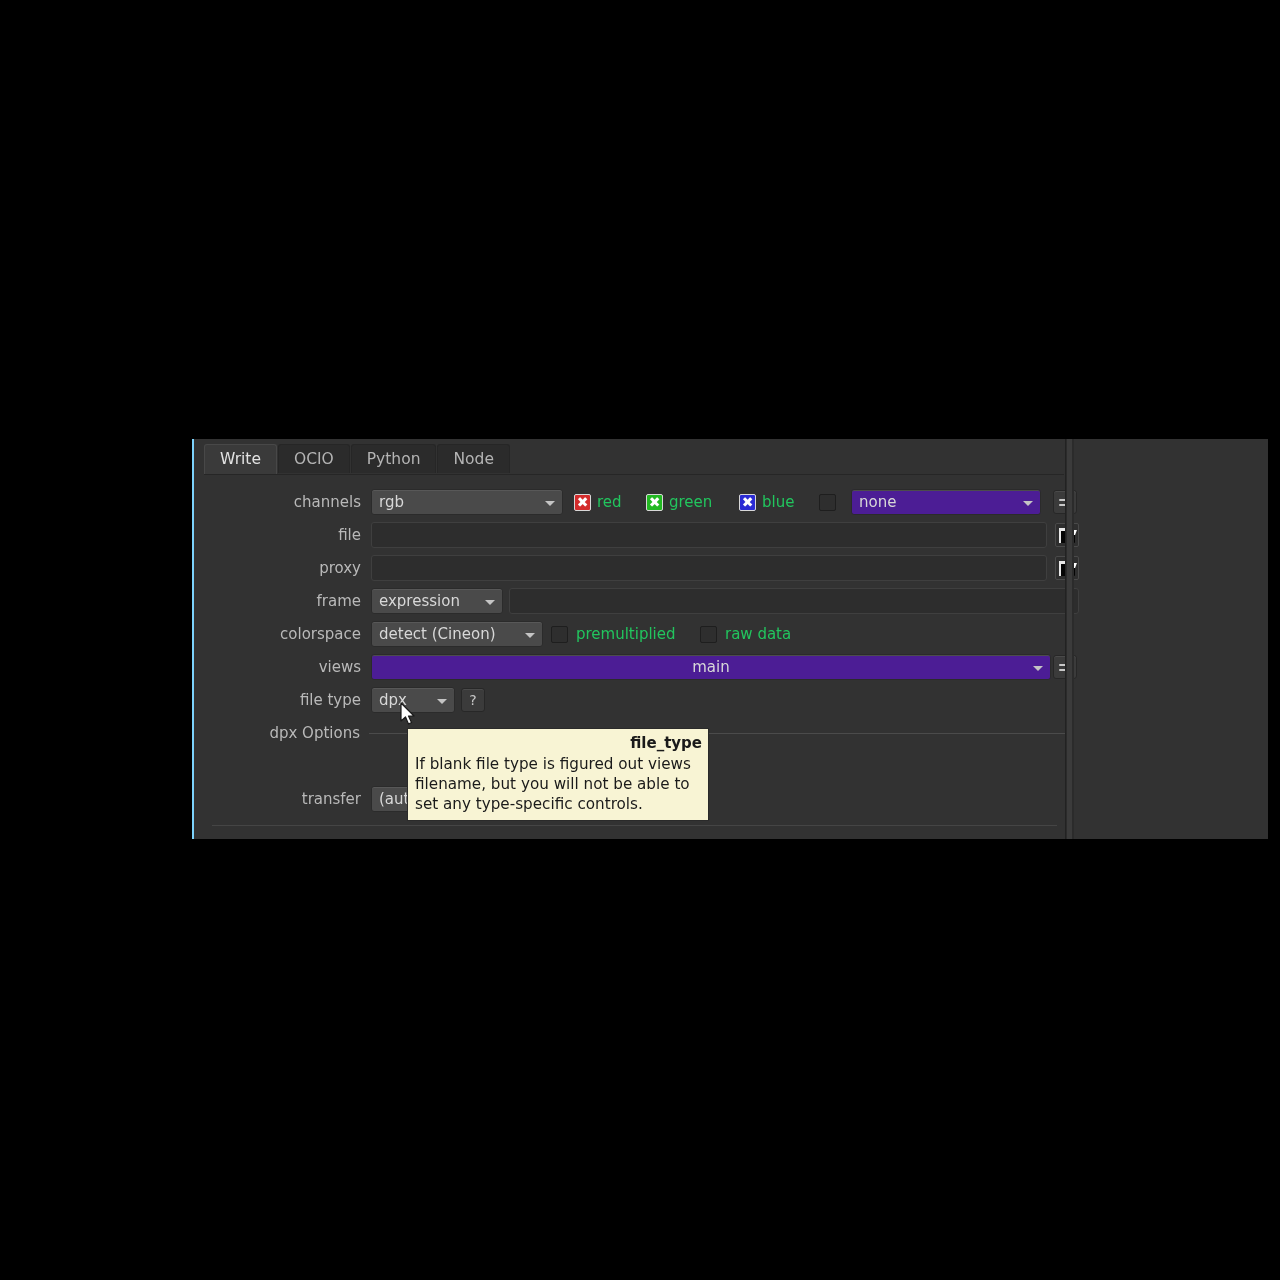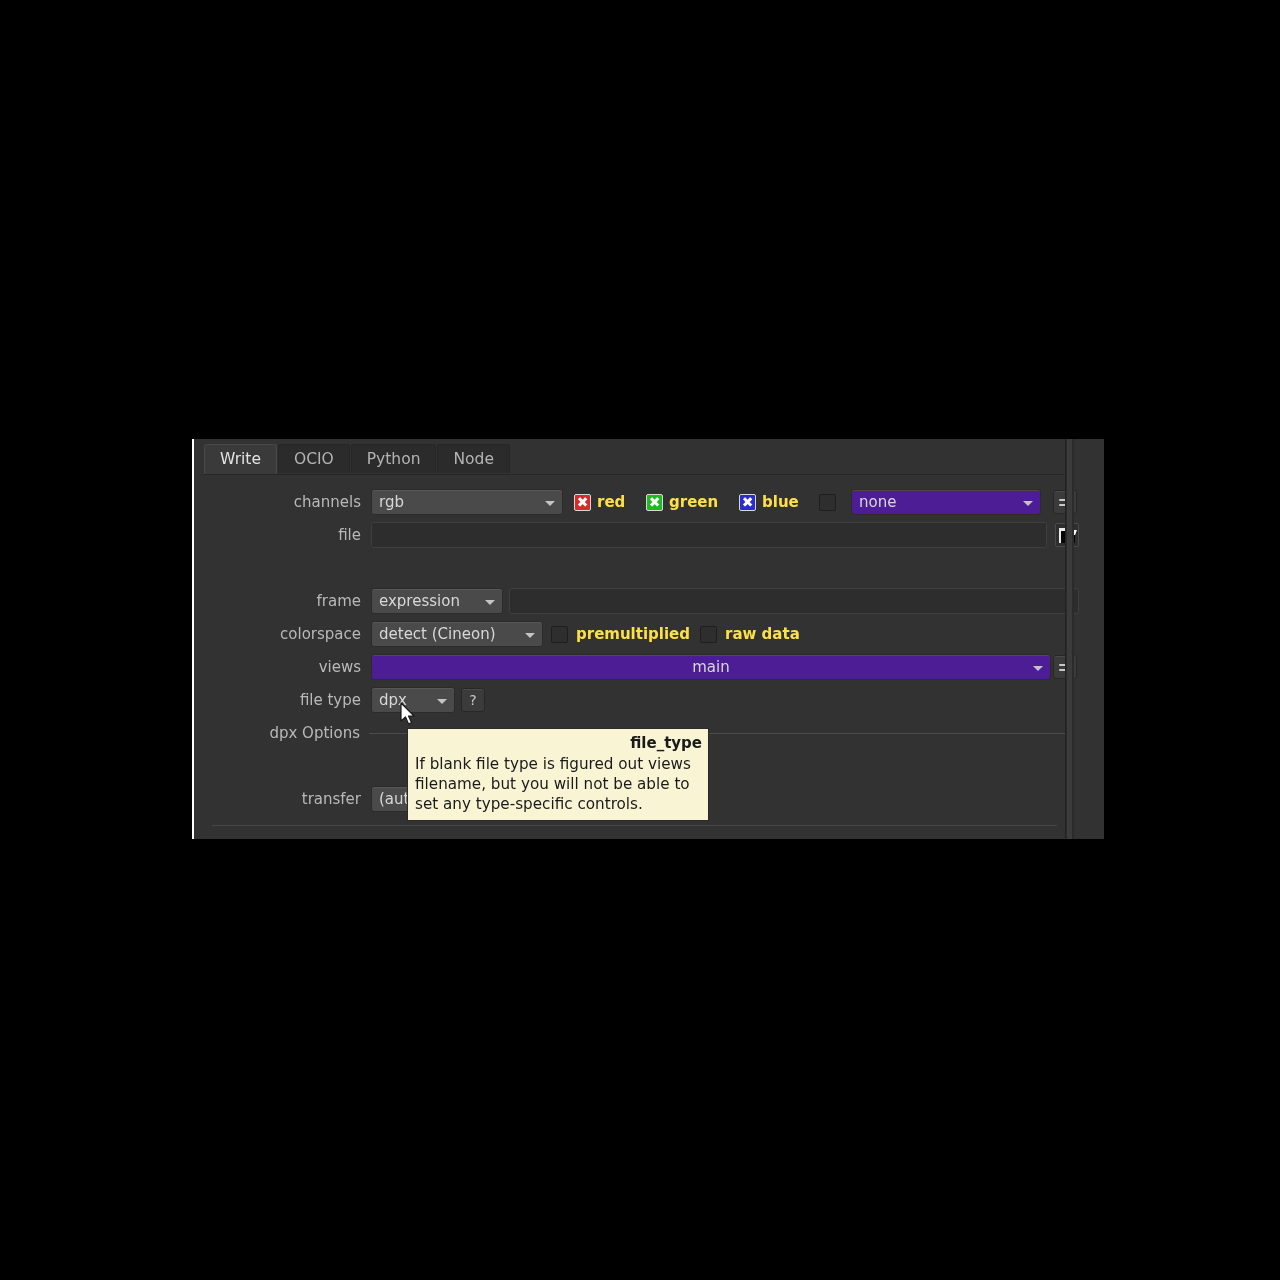--- a/index.html
+++ b/index.html
@@ -12,24 +12,24 @@
   }
   body {
     font-family: "DejaVu Sans", "Liberation Sans", sans-serif;
   }
 
   
   #panel {
     position: absolute;
     left: 192px;
     top: 439px;
-    width: 912px;
+    width: 1076px;
     height: 400px;
     background: #323232;
-    border-left: 2px solid #ffffff;
+    border-left: 2px solid #7dd3fc;
     box-sizing: border-box;
   }
   #panel-inner {
     position: absolute;
     left: 0; top: 0;
     width: 880px;
     height: 400px;
   }
 
   
@@ -259,24 +259,23 @@
     font-size: 14px;
     font-weight: bold;
     line-height: 15px;
     text-align: center;
     font-family: "DejaVu Sans", sans-serif;
   }
   .cbx-label {
     position: absolute;
     top: 0;
     font-size: 15px;
-    color: #fde047;
+    color: #22c55e;
     line-height: 26px;
     white-space: nowrap;
-    font-weight: bold;
   }
 
   
   .sect-line {
     position: absolute;
     height: 1px;
     background: #4b4b4b;
     top: 13px;
   }
   .bottom-line {
@@ -383,20 +382,36 @@
       <div class="folderbtn" style="left:845px; top:1px;">
         <span class="folder-glyph">
           <span class="body"></span>
           <span class="tabtop"></span>
           <span class="hi-left"></span>
           <span class="hi-right"></span>
         </span>
       </div>
     </div>
 
+    <div class="row" style="top:116px;">
+      <div class="lblwrap">
+        <div class="lbl">proxy</div>
+      </div>
+      <div class="field" style="left:161px; width:676px;">
+        <span></span>
+      </div>
+      <div class="folderbtn" style="left:845px; top:1px;">
+        <span class="folder-glyph">
+          <span class="body"></span>
+          <span class="tabtop"></span>
+          <span class="hi-left"></span>
+          <span class="hi-right"></span>
+        </span>
+      </div>
+    </div>
 
     <div class="row" style="top:149px;">
       <div class="lblwrap">
         <div class="lbl">frame</div>
       </div>
       <div class="combo" style="left:161px; width:132px;">
         <span>expression</span>
         <span class="caret"></span>
       </div>
       <div class="field" style="left:299px; width:570px;">

